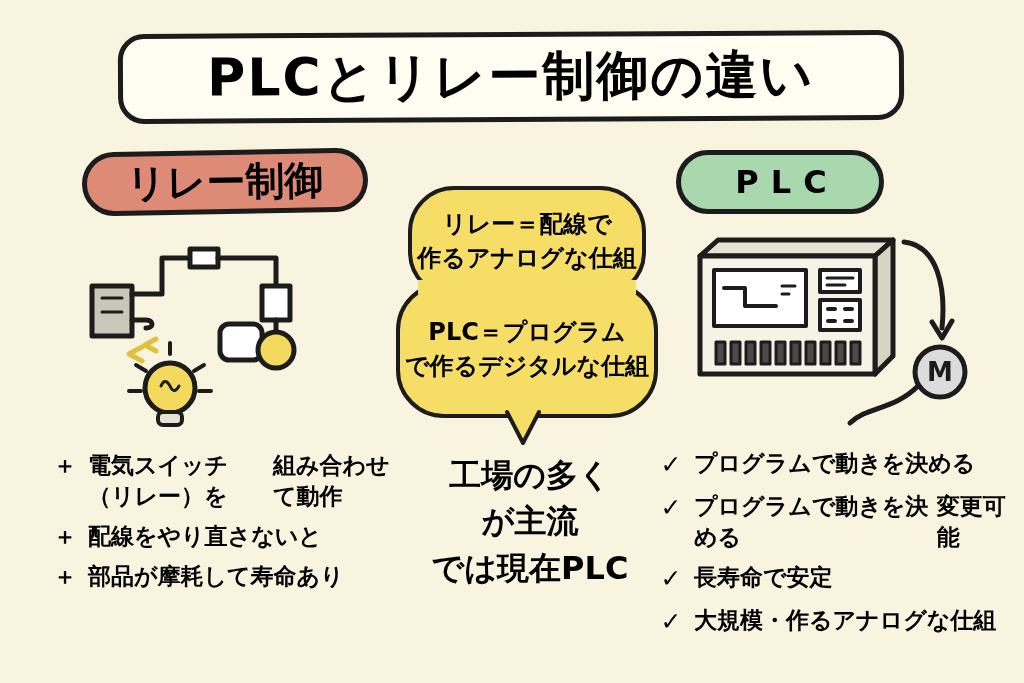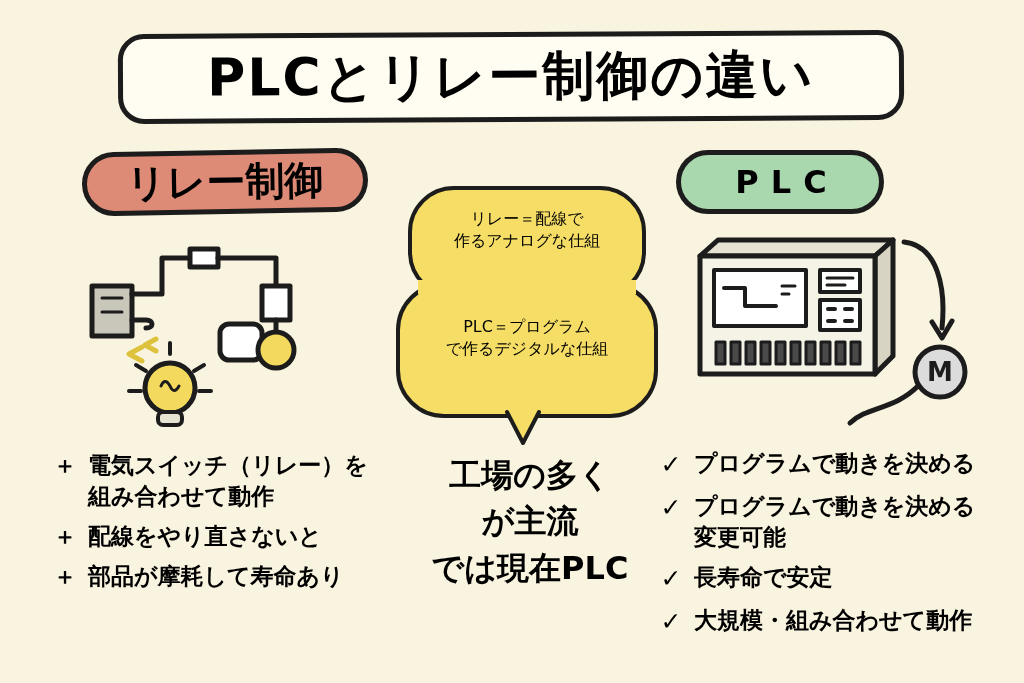--- a/index.html
+++ b/index.html
@@ -23,36 +23,36 @@
   .pill-relay { left:82px; top:150px; width:286px; background:#dd8a76; font-size:39px; transform:rotate(-1deg); }
   .pill-plc   { left:676px; top:150px; width:208px; background:#a9d7ae; font-size:32px; letter-spacing:12px; padding-left:14px; }
 
   .relay-illustration { position:absolute; left:70px; top:228px; width:280px; height:215px; }
   .plc-illustration   { position:absolute; left:688px; top:228px; width:300px; height:205px; }
 
   .bubble { position:absolute; left:392px; top:182px; width:270px; height:266px; }
   .bubble svg { position:absolute; left:0; top:0; width:100%; height:100%; }
   .bubble-text {
     position:absolute; left:0; width:100%; text-align:center;
-    font-weight:400; font-size:16px; line-height:1.4;
+    font-weight:700; font-size:24px; line-height:1.4;
   }
   .bubble-text.top    { top:26px; }
   .bubble-text.bottom { top:134px; }
 
   .conclusion {
     position:absolute; left:398px; top:452px; width:264px;
     text-align:center; font-size:32px; font-weight:800; line-height:1.45;
   }
 
   .bullets { position:absolute; left:52px;  top:450px; width:344px; }
   .checks  { position:absolute; left:658px; top:448px; width:358px; }
   .item { display:flex; gap:10px; margin-bottom:9px; font-size:23px; font-weight:800; line-height:1.35; }
   .item .marker { flex:0 0 26px; text-align:center; }
   .checks .item .marker { font-size:25px; }
-  .item .lines { display:flex; flex-direction:column; }
+  .item .lines { display:flex; flex-direction:row; }
 </style>
 </head>
 <body>
 
 <div class="canvas">
 
   <div class="title-box">
     <span>PLCとリレー制御の違い</span>
   </div>
 
@@ -181,19 +181,19 @@
     <div class="item">
       <span class="marker">✓</span>
       <span class="lines">
         <span>長寿命で安定</span>
         <span></span>
       </span>
     </div>
     <div class="item">
       <span class="marker">✓</span>
       <span class="lines">
-        <span>大規模・組み合わせて動作</span>
+        <span>大規模・作るアナログな仕組</span>
         <span></span>
       </span>
     </div>
   </div>
 
 </div>
 
 </body></html>

